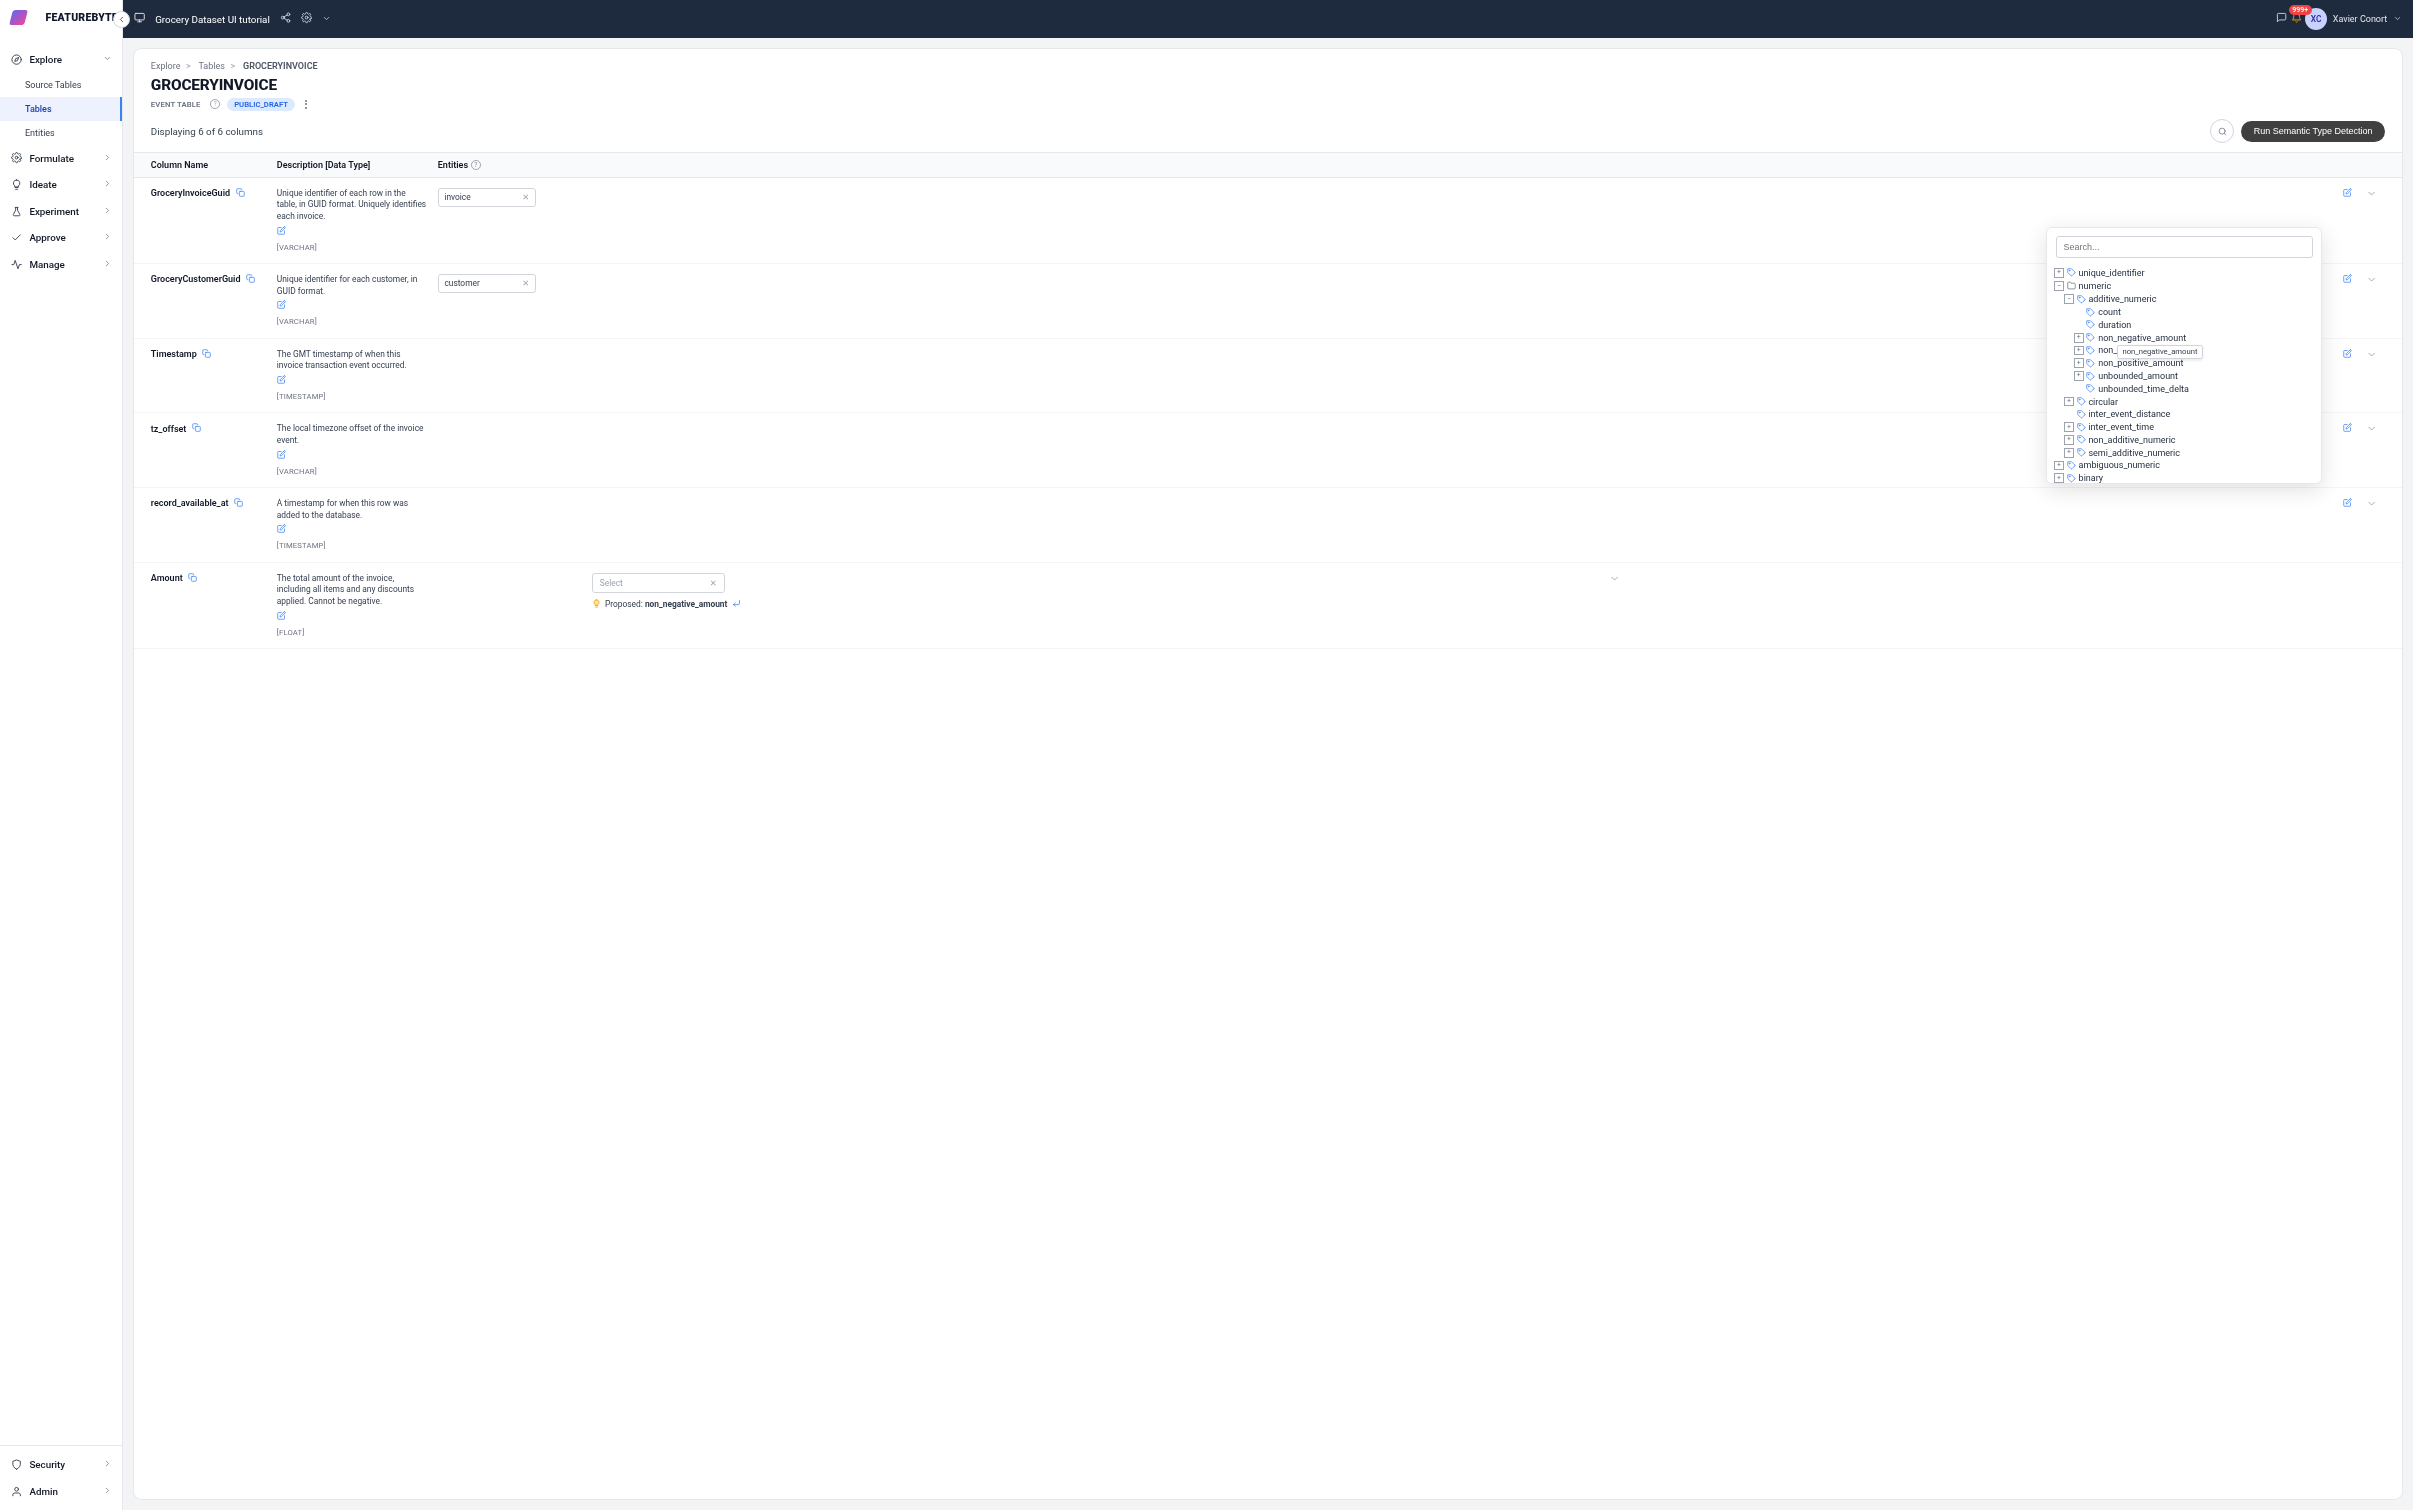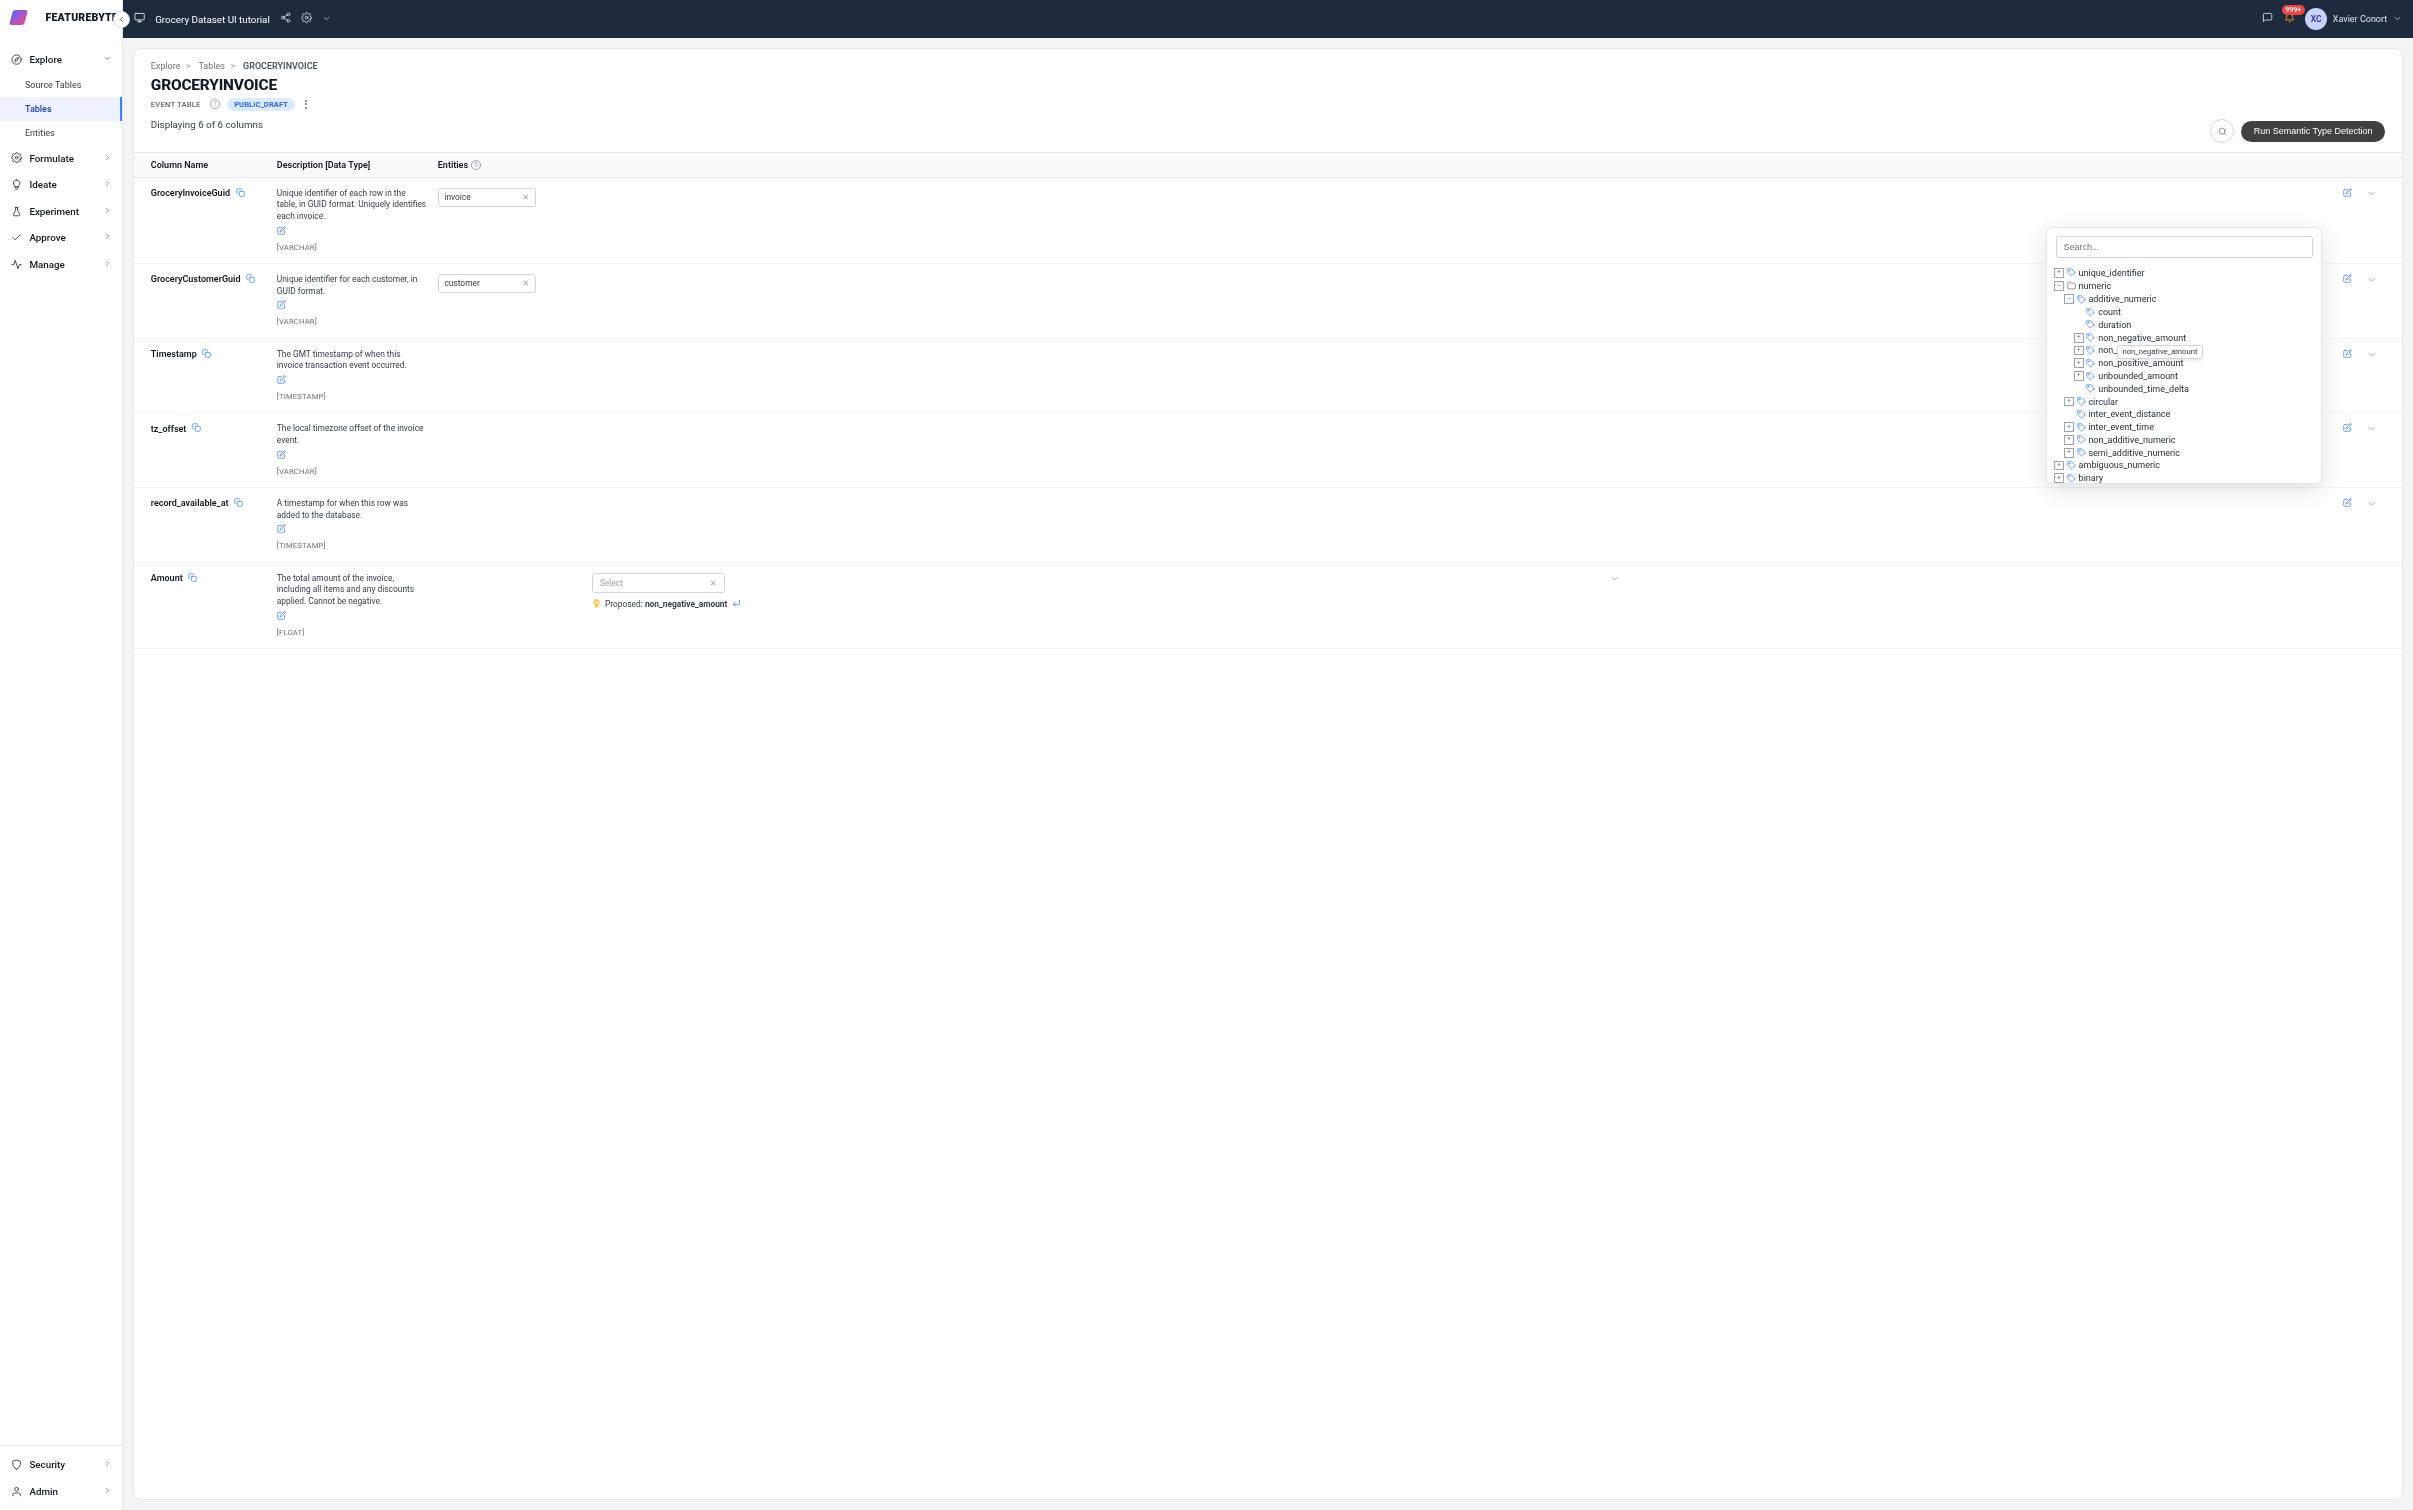--- a/index.html
+++ b/index.html
@@ -16,39 +16,39 @@
 .nav-item-left { display:flex; align-items:center; gap:7px;}
 .nav-icon { width:12.6px; height:12.6px; display:flex;align-items:center;justify-content:center; color:#374151;}
 .nav-sub { padding-left:25px; font-size:9px; color:#374151; height:24px; display:flex;align-items:center; cursor:pointer;}
 .nav-sub.active { background:#eef2ff; color:#1e40af; border-right:2.1px solid #3b82f6; font-weight:500;}
 .nav-footer { border-top:0.7px solid #e5e7eb; padding:5.6px 0;}
 .chev { color:#6b7280;}
 .main { flex:1; display:flex; flex-direction:column; background:#f3f4f6;}
 .topbar { height:38px; background:#1e2a3e; display:flex; align-items:center; padding:0 11.2px; color:#e5e7eb; justify-content:space-between;}
 .topbar-left { display:flex; align-items:center; gap:9.8px;}
 .topbar-title { font-size:9.8px; color:#fff;}
-.topbar-right { display:flex; align-items:center; gap:10px;}
+.topbar-right { display:flex; align-items:center; gap:3px;}
 .avatar { width:22.4px; height:22.4px; border-radius:50%; background:#c7d2fe; color:#3730a3; display:flex;align-items:center;justify-content:center; font-size:8.4px; font-weight:600;}
 .notif { position:relative;}
 .badge { position:absolute; top:-7px; right:-9.8px; background:#ef4444; color:#fff; font-size:7px; padding:0.7px 3.5px; border-radius:5.6px; font-weight:600;}
 .content-wrap { flex:1; padding:9.8px; overflow:auto;}
 .panel { background:#fff; border-radius:8.4px; border:0.7px solid #e5e7eb; height:100%; position:relative;}
 .panel-head { padding:12.6px 17px 0 17px;}
 .breadcrumb { font-size:9px; color:#6b7280; margin-bottom:4.2px;}
 .breadcrumb a { color:#6b7280; text-decoration:none;}
 .breadcrumb .sep { margin:0 5.6px; color:#9ca3af;}
 .breadcrumb .last { color:#4b5563; font-weight:600;}
 .page-title { font-size:15.4px; font-weight:800; color:#111827; margin-bottom:4.2px; letter-spacing:-0.01em;}
 .subtag { display:flex; align-items:center; gap:7px; font-size:7.7px;}
 .meta-label { color:#6b7280; font-weight:600; letter-spacing:.02em;}
 .status-pill { background:#dbeafe; color:#2563eb; padding:2.1px 7px; border-radius:7px; font-size:7.7px; font-weight:600;}
 .tabs { display:flex; gap:18px; margin-top:11.2px; border-bottom:0.7px solid #e5e7eb; padding:0 17px;}
 .tab { padding:5.6px 0 8.4px 0; font-size:9.8px; color:#374151; cursor:pointer; border-bottom:2.1px solid transparent; font-weight:500;}
 .tab.active { border-bottom-color:#2563eb; color:#111827; font-weight:600;}
-.table-toolbar { display:flex; align-items:flex-start; justify-content:space-between; padding:8.4px 17px;}
+.table-toolbar { display:flex; align-items:center; justify-content:space-between; padding:8.4px 17px;}
 .count-text { font-size:9.8px; color:#374151;}
 .run-btn { background:#404040; color:#fff; border:none; padding:5.6px 12.6px; border-radius:12.6px; font-size:9px; font-weight:500; cursor:pointer;}
 .search-circle { width:24px;height:24px;border:0.7px solid #d1d5db;border-radius:50%;display:flex;align-items:center;justify-content:center;cursor:pointer;margin-right:7px;color:#64748b;}
 .tbl { width:100%; }
 .thead { display:grid; grid-template-columns: 126px 161px 154px 280px 1fr 28px; padding:7px 17px; background:#f9fafb; border-top:0.7px solid #e5e7eb; border-bottom:0.7px solid #e5e7eb; font-size:9px; font-weight:600; color:#111827; align-items:center;}
 .trow { display:grid; grid-template-columns: 126px 161px 154px 280px 1fr 28px; padding:9.8px 17px; border-bottom:0.7px solid #f3f4f6; font-size:9px; align-items:flex-start;}
 .colname { font-weight:600; color:#111827; display:flex; align-items:center; gap:5.6px;}
 .copy-icon { color:#3b82f6; cursor:pointer;}
 .edit-icon { color:#3b82f6; cursor:pointer;}
 .dtype { color:#6b7280; font-size:7.7px; margin-top:4.2px; letter-spacing:.02em;}

